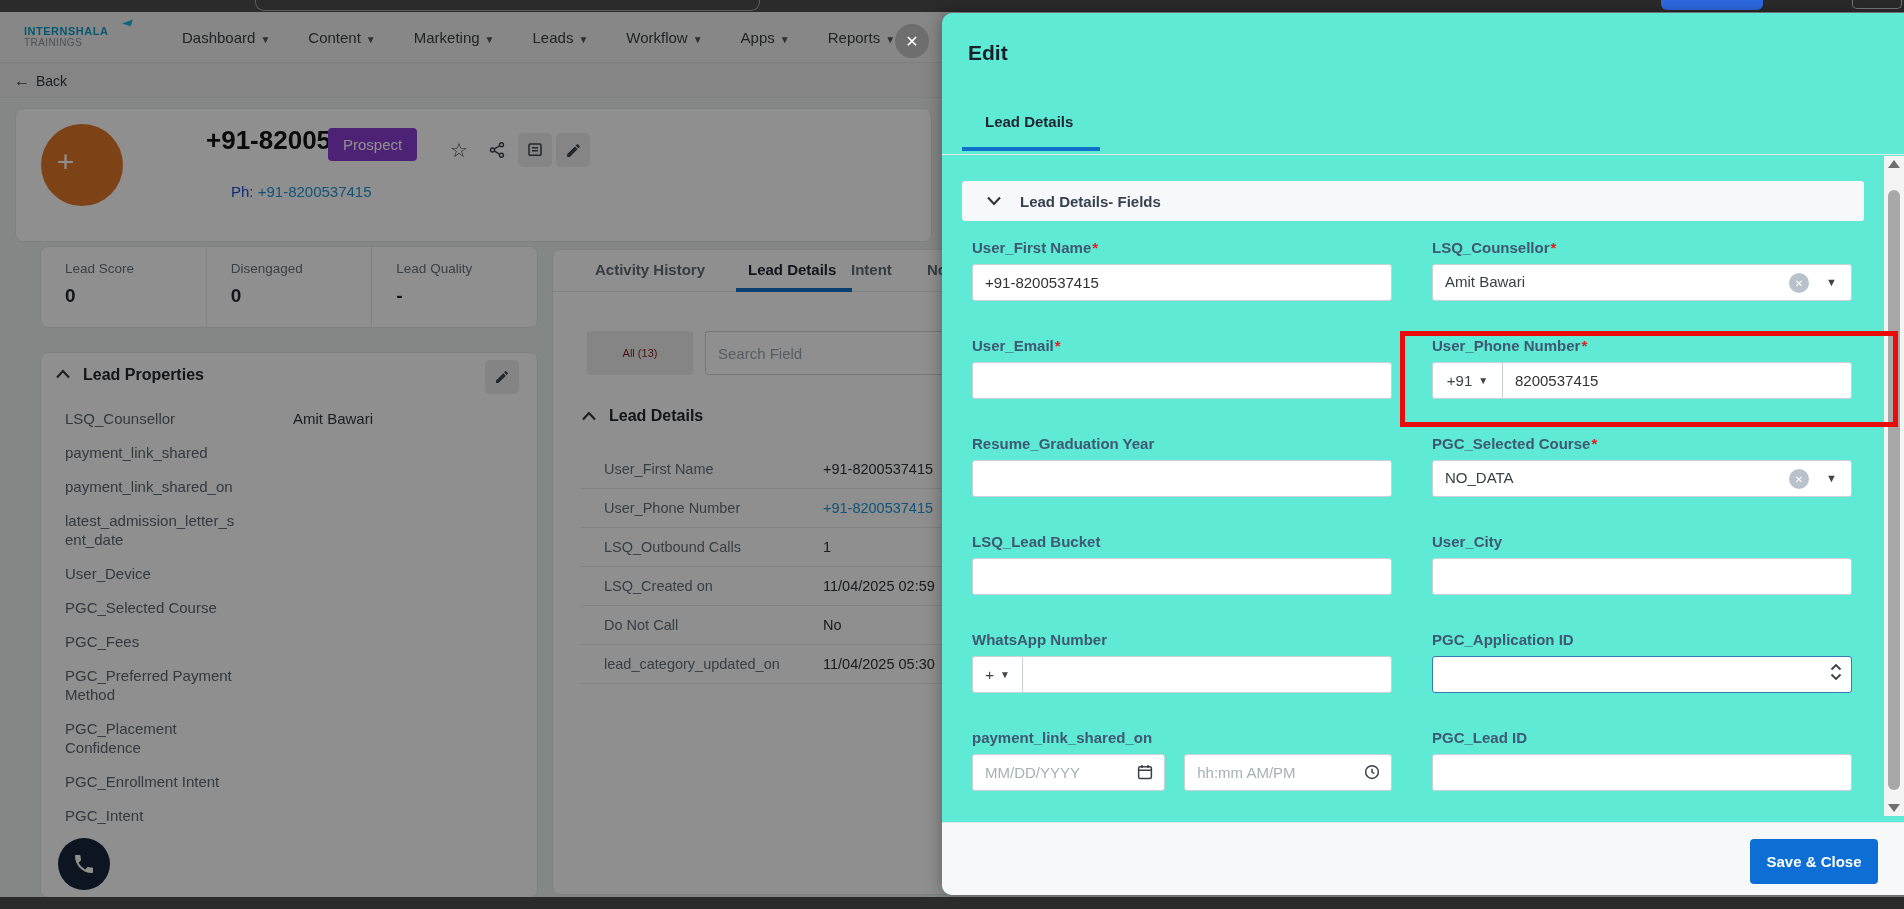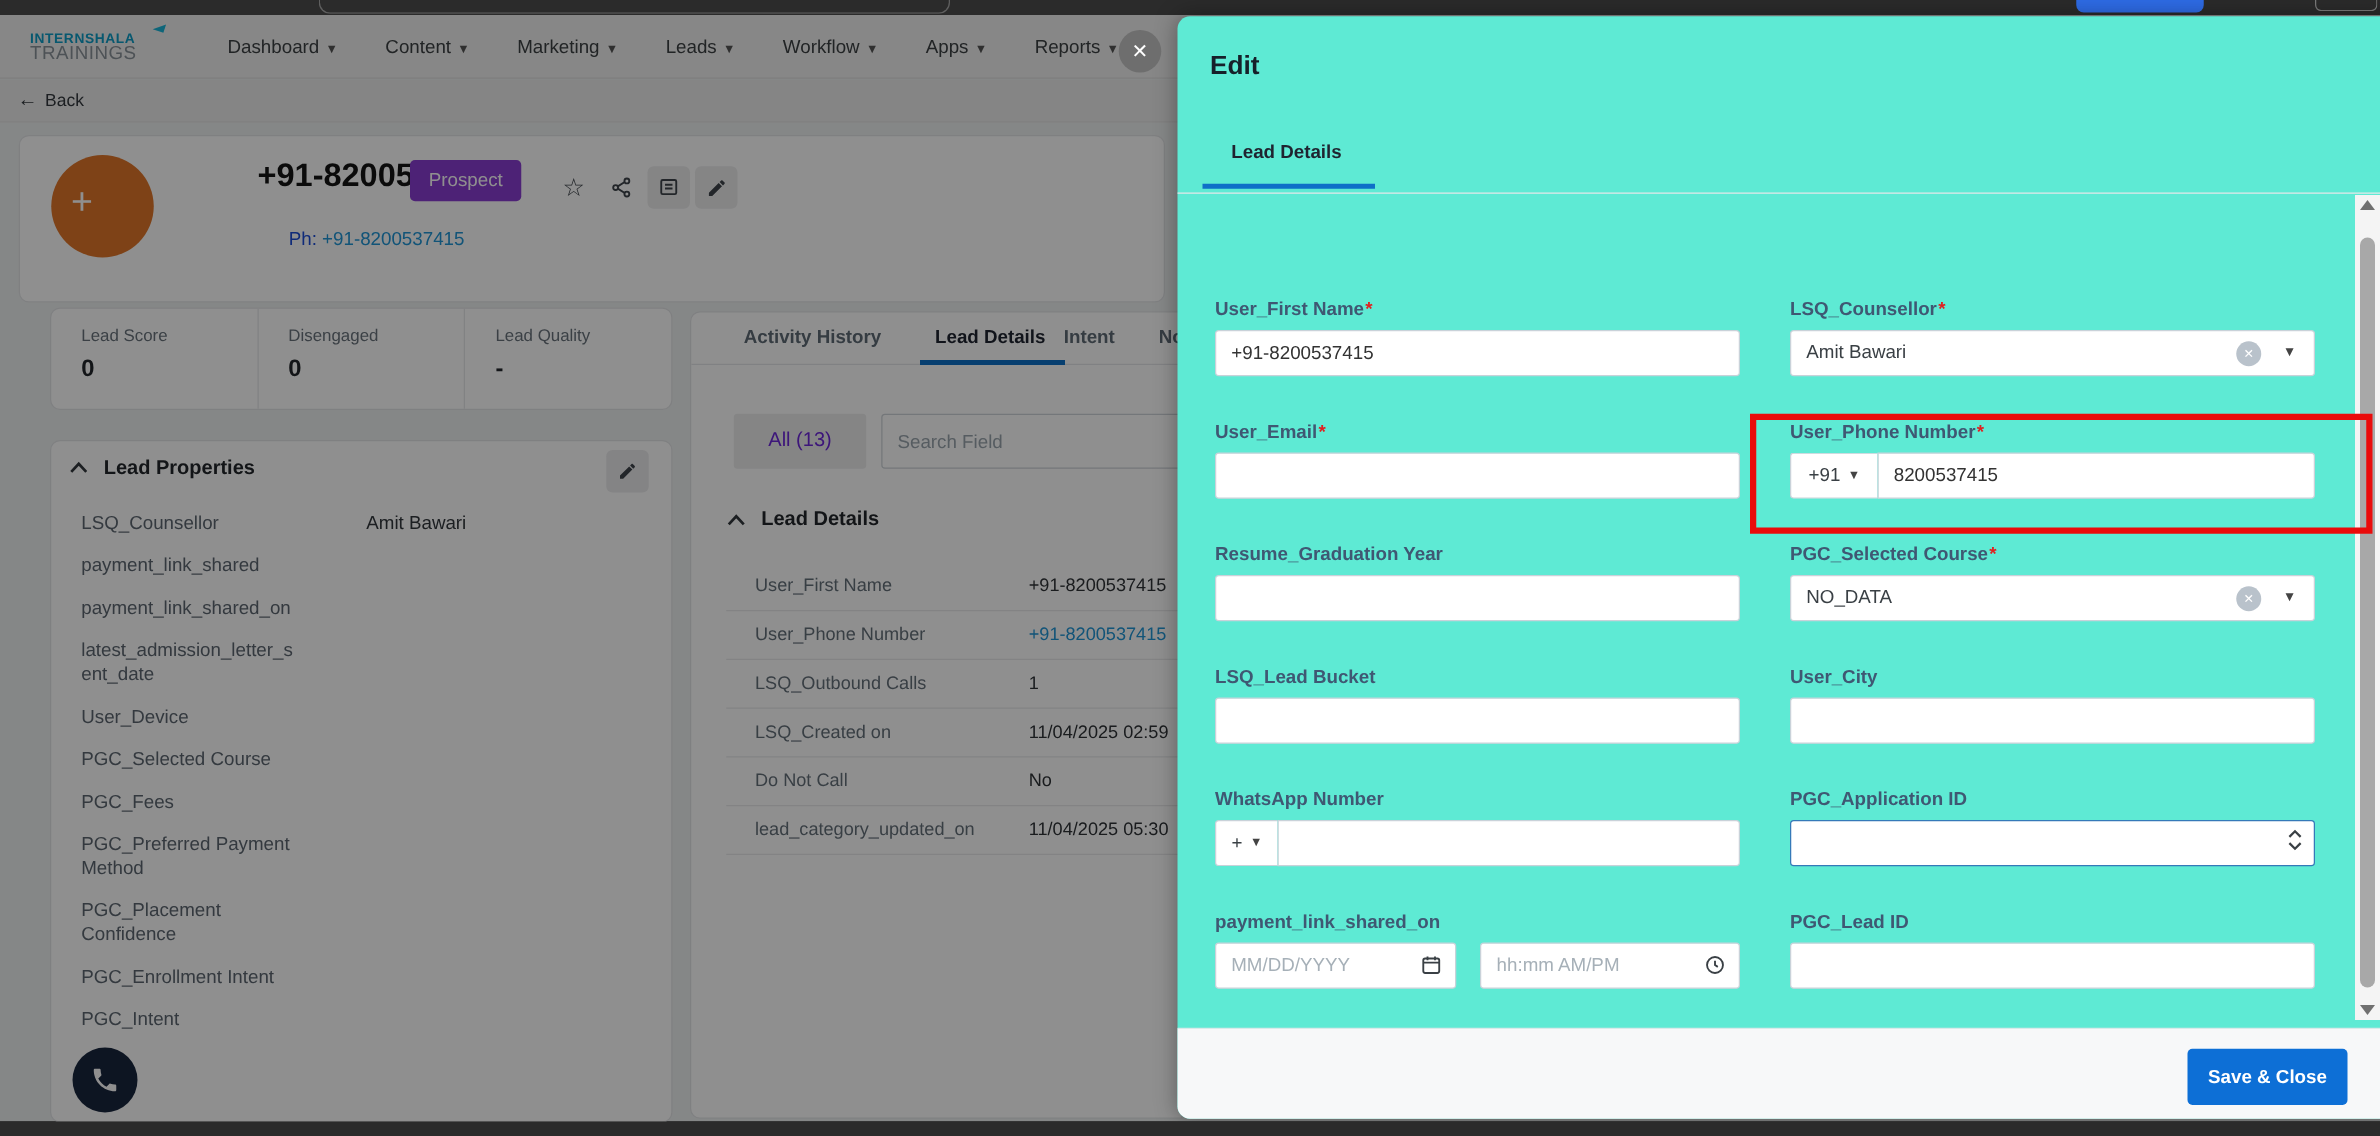--- a/index.html
+++ b/index.html
@@ -17,21 +17,21 @@
                   border:1px solid #7a7a7a; border-top:none; border-radius:0 0 5px 5px; }
   .bottom-strip { position:absolute; left:0; bottom:0; width:1904px; height:12px; background:#2b2b2b; z-index:20; }
 
   
   .app { position:absolute; left:0; top:12px; width:1904px; height:885px; background:#eef0f1; z-index:2; }
 
   .navbar { position:absolute; left:0; top:0; width:100%; height:51px; background:#f1f1f1;
             border-bottom:1px solid #e0e0e0; display:flex; align-items:center; }
   .logo { margin-left:24px; width:130px; line-height:11px; position:relative; }
   .logo .l1 { font-size:11px; font-weight:bold; letter-spacing:.5px; color:#0e9dc7; }
-  .logo .l2 { font-size:15px; color:#8a9299; letter-spacing:.4px; }
+  .logo .l2 { font-size:10px; color:#8a9299; letter-spacing:.4px; }
   .plane { position:absolute; right:22px; top:-8px; width:0; height:0;
            border-left:9px solid transparent; border-bottom:7px solid #19b5d8; transform:rotate(18deg); }
   .nav-items { display:flex; margin-left:28px; gap:38px; }
   .nav-item { font-size:15px; color:#3c4043; cursor:pointer; white-space:nowrap; }
   .nav-item .caret { font-size:10px; color:#555; margin-left:5px; }
 
   .backbar { position:absolute; left:0; top:52px; width:100%; height:34px; background:#ededee;
              border-bottom:1px solid #e3e3e3; display:flex; align-items:center; }
   .back-link { margin-left:14px; font-size:14px; color:#33383d; cursor:pointer; }
   .back-link .arr { font-size:16px; margin-right:6px; }
@@ -72,21 +72,21 @@
   .prop-label { display:inline-block; width:172px; color:#5d6771; overflow-wrap:anywhere; }
   .prop-value { position:absolute; left:228px; top:0; color:#33383d; }
 
   
   .mid-card { left:552px; top:237px; width:394px; height:646px; border-radius:8px 0 0 8px; overflow:hidden; }
   .tabs-row { position:relative; height:42px; border-bottom:1px solid #e5e7e9; }
   .tab { position:absolute; top:11px; font-size:15px; font-weight:600; color:#5f6b76; cursor:pointer; white-space:nowrap; }
   .tab.active { color:#1f2430; }
   .tab-underline { position:absolute; left:183px; top:38px; width:116px; height:4px; background:#0e70c8; }
   .chip { position:absolute; left:34px; top:81px; width:106px; height:44px; background:#ededee;
-          border-radius:3px; font-size:16px; color:#6d28d9; display:flex; align-items:center; justify-content:center; cursor:pointer; }
+          border-radius:3px; font-size:11px; color:#7f1d1d; display:flex; align-items:center; justify-content:center; cursor:pointer; }
   .search-box { position:absolute; left:152px; top:81px; width:260px; height:44px; border:1px solid #cfd4d9;
                 border-radius:3px; font-size:15px; color:#333; padding:0 12px; outline:none; background:#fff; }
   .search-box::placeholder { color:#9aa5ad; }
   .mid-sec-head { position:absolute; left:28px; top:157px; display:flex; align-items:center; gap:12px; }
   .mid-sec-title { font-size:16px; font-weight:bold; color:#23272b; }
   .mid-table { position:absolute; left:28px; top:200px; width:380px; }
   .mid-row { position:relative; height:39px; border-bottom:1px solid #e9eaec; font-size:14.5px; }
   .mid-row .m-label { position:absolute; left:23px; top:11px; color:#65707a; white-space:nowrap; }
   .mid-row .m-value { position:absolute; left:242px; top:11px; color:#2f3337; white-space:nowrap; }
   .mid-row .m-value.link { color:#2196d6; cursor:pointer; }
@@ -376,20 +376,28 @@
   </div>
 
   <button class="close-x">✕</button>
 
   <aside class="panel">
     <div class="panel-title">Edit</div>
     <div class="panel-tab">Lead Details</div>
     <div class="panel-tab-underline"></div>
     <div class="panel-divider"></div>
 
+    <div class="section-head">
+      <span class="chev">
+        <svg width="16" height="10" viewBox="0 0 16 10" fill="none" stroke="#33383d" stroke-width="2.2">
+            <path d="M2 1.5L8 8l6-6.5"></path>
+          </svg>
+      </span>
+      <span class="sec-title">Lead Details- Fields</span>
+    </div>
 
     <div class="fields">
 
       <div class="field">
         <div class="f-label"><span>User_First Name</span><span class="req">*</span></div>
         <input class="f-input" type="text" value="+91-8200537415" style="">
       </div>
       <div class="field">
         <div class="f-label"><span>LSQ_Counsellor</span><span class="req">*</span></div>
         <div class="f-select">

